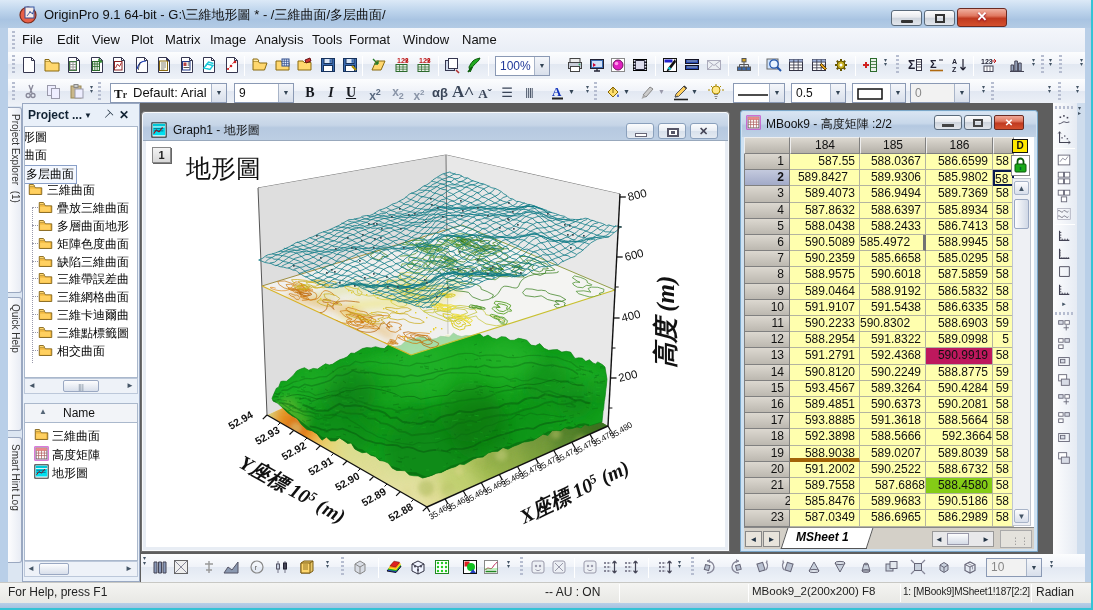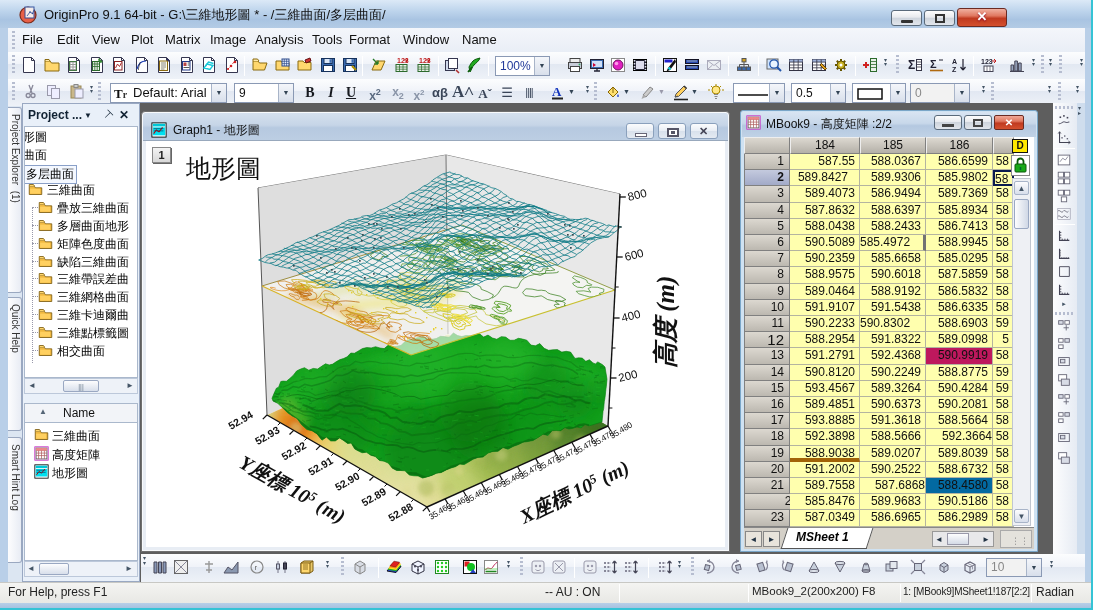--- a/index.html
+++ b/index.html
@@ -1504,21 +1504,21 @@
 <div style="left:0px;top:162.79999999999998px;width:46px;height:16.2px;background:linear-gradient(180deg,#dcd8d0,#bcb8b0);border:1px solid #808080;border-top:none;font-size:12px;font-weight:normal;color:#111;text-align:right;line-height:15px;padding-right:5px">10</div>
 <div style="left:46px;top:162.79999999999998px;width:70px;height:16.2px;background:#ffffae;border-right:1px solid #b4b4a0;border-bottom:1px solid #b4b4a0;font-size:12px;color:#111;text-align:right;line-height:15px;padding-right:4px;overflow:hidden">591.9107</div>
 <div style="left:116px;top:162.79999999999998px;width:66px;height:16.2px;background:#ffffae;border-right:1px solid #b4b4a0;border-bottom:1px solid #b4b4a0;font-size:12px;color:#111;text-align:right;line-height:15px;padding-right:4px;overflow:hidden">591.5438</div>
 <div style="left:182px;top:162.79999999999998px;width:67px;height:16.2px;background:#ffffae;border-right:1px solid #b4b4a0;border-bottom:1px solid #b4b4a0;font-size:12px;color:#111;text-align:right;line-height:15px;padding-right:4px;overflow:hidden">586.6335</div>
 <div style="left:249px;top:162.79999999999998px;width:21px;height:16.2px;background:#ffffae;border-right:1px solid #b4b4a0;border-bottom:1px solid #b4b4a0;font-size:12px;color:#111;text-align:right;line-height:15px;padding-right:4px;overflow:hidden">58</div>
 <div style="left:0px;top:178.99999999999997px;width:46px;height:16.2px;background:linear-gradient(180deg,#dcd8d0,#bcb8b0);border:1px solid #808080;border-top:none;font-size:12px;font-weight:normal;color:#111;text-align:right;line-height:15px;padding-right:5px">11</div>
 <div style="left:46px;top:178.99999999999997px;width:70px;height:16.2px;background:#ffffae;border-right:1px solid #b4b4a0;border-bottom:1px solid #b4b4a0;font-size:12px;color:#111;text-align:right;line-height:15px;padding-right:4px;overflow:hidden">590.2233</div>
 <div style="left:116px;top:178.99999999999997px;width:66px;height:16.2px;background:#ffffae;border-right:1px solid #b4b4a0;border-bottom:1px solid #b4b4a0;font-size:12px;color:#111;text-align:left;line-height:15px;padding-right:4px;overflow:hidden">590.8302</div>
 <div style="left:182px;top:178.99999999999997px;width:67px;height:16.2px;background:#ffffae;border-right:1px solid #b4b4a0;border-bottom:1px solid #b4b4a0;font-size:12px;color:#111;text-align:right;line-height:15px;padding-right:4px;overflow:hidden">588.6903</div>
 <div style="left:249px;top:178.99999999999997px;width:21px;height:16.2px;background:#ffffae;border-right:1px solid #b4b4a0;border-bottom:1px solid #b4b4a0;font-size:12px;color:#111;text-align:right;line-height:15px;padding-right:4px;overflow:hidden">59</div>
-<div style="left:0px;top:195.19999999999996px;width:46px;height:16.2px;background:linear-gradient(180deg,#dcd8d0,#bcb8b0);border:1px solid #808080;border-top:none;font-size:15px;font-weight:normal;color:#111;text-align:right;line-height:15px;padding-right:5px">12</div>
+<div style="left:0px;top:195.19999999999996px;width:46px;height:16.2px;background:linear-gradient(180deg,#dcd8d0,#bcb8b0);border:1px solid #808080;border-top:none;font-size:12px;font-weight:normal;color:#111;text-align:right;line-height:15px;padding-right:5px">12</div>
 <div style="left:46px;top:195.19999999999996px;width:70px;height:16.2px;background:#ffffae;border-right:1px solid #b4b4a0;border-bottom:1px solid #b4b4a0;font-size:12px;color:#111;text-align:right;line-height:15px;padding-right:4px;overflow:hidden">588.2954</div>
 <div style="left:116px;top:195.19999999999996px;width:66px;height:16.2px;background:#ffffae;border-right:1px solid #b4b4a0;border-bottom:1px solid #b4b4a0;font-size:12px;color:#111;text-align:right;line-height:15px;padding-right:4px;overflow:hidden">591.8322</div>
 <div style="left:182px;top:195.19999999999996px;width:67px;height:16.2px;background:#ffffae;border-right:1px solid #b4b4a0;border-bottom:1px solid #b4b4a0;font-size:12px;color:#111;text-align:right;line-height:15px;padding-right:4px;overflow:hidden">589.0998</div>
 <div style="left:249px;top:195.19999999999996px;width:21px;height:16.2px;background:#ffffae;border-right:1px solid #b4b4a0;border-bottom:1px solid #b4b4a0;font-size:12px;color:#111;text-align:right;line-height:15px;padding-right:4px;overflow:hidden">5</div>
 <div style="left:0px;top:211.39999999999995px;width:46px;height:16.2px;background:linear-gradient(180deg,#dcd8d0,#bcb8b0);border:1px solid #808080;border-top:none;font-size:12px;font-weight:normal;color:#111;text-align:right;line-height:15px;padding-right:5px">13</div>
 <div style="left:46px;top:211.39999999999995px;width:70px;height:16.2px;background:#ffffae;border-right:1px solid #b4b4a0;border-bottom:1px solid #b4b4a0;font-size:12px;color:#111;text-align:right;line-height:15px;padding-right:4px;overflow:hidden">591.2791</div>
 <div style="left:116px;top:211.39999999999995px;width:66px;height:16.2px;background:#ffffae;border-right:1px solid #b4b4a0;border-bottom:1px solid #b4b4a0;font-size:12px;color:#111;text-align:right;line-height:15px;padding-right:4px;overflow:hidden">592.4368</div>
 <div style="left:182px;top:211.39999999999995px;width:67px;height:16.2px;background:#be185d;border-right:1px solid #b4b4a0;border-bottom:1px solid #b4b4a0;font-size:12px;color:#111;text-align:right;line-height:15px;padding-right:4px;overflow:hidden">590.9919</div>
 <div style="left:249px;top:211.39999999999995px;width:21px;height:16.2px;background:#ffffae;border-right:1px solid #b4b4a0;border-bottom:1px solid #b4b4a0;font-size:12px;color:#111;text-align:right;line-height:15px;padding-right:4px;overflow:hidden">58</div>
 <div style="left:0px;top:227.59999999999994px;width:46px;height:16.2px;background:linear-gradient(180deg,#dcd8d0,#bcb8b0);border:1px solid #808080;border-top:none;font-size:12px;font-weight:normal;color:#111;text-align:right;line-height:15px;padding-right:5px">14</div>
@@ -1552,21 +1552,21 @@
 <div style="left:182px;top:308.5999999999999px;width:67px;height:16.2px;background:#ffffae;border-right:1px solid #b4b4a0;border-bottom:1px solid #b4b4a0;font-size:12px;color:#111;text-align:right;line-height:15px;padding-right:4px;overflow:hidden">589.8039</div>
 <div style="left:249px;top:308.5999999999999px;width:21px;height:16.2px;background:#ffffae;border-right:1px solid #b4b4a0;border-bottom:1px solid #b4b4a0;font-size:12px;color:#111;text-align:right;line-height:15px;padding-right:4px;overflow:hidden">58</div>
 <div style="left:0px;top:324.7999999999999px;width:46px;height:16.2px;background:linear-gradient(180deg,#dcd8d0,#bcb8b0);border:1px solid #808080;border-top:none;font-size:12px;font-weight:normal;color:#111;text-align:right;line-height:15px;padding-right:5px">20</div>
 <div style="left:46px;top:324.7999999999999px;width:70px;height:16.2px;background:#ffffae;border-right:1px solid #b4b4a0;border-bottom:1px solid #b4b4a0;font-size:12px;color:#111;text-align:right;line-height:15px;padding-right:4px;overflow:hidden">591.2002</div>
 <div style="left:116px;top:324.7999999999999px;width:66px;height:16.2px;background:#ffffae;border-right:1px solid #b4b4a0;border-bottom:1px solid #b4b4a0;font-size:12px;color:#111;text-align:right;line-height:15px;padding-right:4px;overflow:hidden">590.2522</div>
 <div style="left:182px;top:324.7999999999999px;width:67px;height:16.2px;background:#ffffae;border-right:1px solid #b4b4a0;border-bottom:1px solid #b4b4a0;font-size:12px;color:#111;text-align:right;line-height:15px;padding-right:4px;overflow:hidden">588.6732</div>
 <div style="left:249px;top:324.7999999999999px;width:21px;height:16.2px;background:#ffffae;border-right:1px solid #b4b4a0;border-bottom:1px solid #b4b4a0;font-size:12px;color:#111;text-align:right;line-height:15px;padding-right:4px;overflow:hidden">58</div>
 <div style="left:0px;top:340.9999999999999px;width:46px;height:16.2px;background:linear-gradient(180deg,#dcd8d0,#bcb8b0);border:1px solid #808080;border-top:none;font-size:12px;font-weight:normal;color:#111;text-align:right;line-height:15px;padding-right:5px">21</div>
 <div style="left:46px;top:340.9999999999999px;width:70px;height:16.2px;background:#ffffae;border-right:1px solid #b4b4a0;border-bottom:1px solid #b4b4a0;font-size:12px;color:#111;text-align:right;line-height:15px;padding-right:4px;overflow:hidden">589.7558</div>
 <div style="left:116px;top:340.9999999999999px;width:66px;height:16.2px;background:#ffffae;border-right:1px solid #b4b4a0;border-bottom:1px solid #b4b4a0;font-size:12px;color:#111;text-align:right;line-height:15px;overflow:hidden">587.6868</div>
-<div style="left:182px;top:340.9999999999999px;width:67px;height:16.2px;background:#0369a1;border-right:1px solid #b4b4a0;border-bottom:1px solid #b4b4a0;font-size:12px;color:#111;text-align:right;line-height:15px;padding-right:4px;overflow:hidden">588.4580</div>
+<div style="left:182px;top:340.9999999999999px;width:67px;height:16.2px;background:#84cc16;border-right:1px solid #b4b4a0;border-bottom:1px solid #b4b4a0;font-size:12px;color:#111;text-align:right;line-height:15px;padding-right:4px;overflow:hidden">588.4580</div>
 <div style="left:249px;top:340.9999999999999px;width:21px;height:16.2px;background:#ffffae;border-right:1px solid #b4b4a0;border-bottom:1px solid #b4b4a0;font-size:12px;color:#111;text-align:right;line-height:15px;padding-right:4px;overflow:hidden">58</div>
 <div style="left:0px;top:357.1999999999999px;width:60px;height:16.2px;background:linear-gradient(180deg,#dcd8d0,#bcb8b0);border:1px solid #808080;border-top:none;font-size:12px;font-weight:normal;color:#111;text-align:right;line-height:15px;padding-right:5px">22</div>
 <div style="left:46px;top:357.1999999999999px;width:70px;height:16.2px;background:#ffffae;border-right:1px solid #b4b4a0;border-bottom:1px solid #b4b4a0;font-size:12px;color:#111;text-align:right;line-height:15px;padding-right:4px;overflow:hidden">585.8476</div>
 <div style="left:116px;top:357.1999999999999px;width:66px;height:16.2px;background:#ffffae;border-right:1px solid #b4b4a0;border-bottom:1px solid #b4b4a0;font-size:12px;color:#111;text-align:right;line-height:15px;padding-right:4px;overflow:hidden">589.9683</div>
 <div style="left:182px;top:357.1999999999999px;width:67px;height:16.2px;background:#ffffae;border-right:1px solid #b4b4a0;border-bottom:1px solid #b4b4a0;font-size:12px;color:#111;text-align:right;line-height:15px;padding-right:4px;overflow:hidden">590.5186</div>
 <div style="left:249px;top:357.1999999999999px;width:21px;height:16.2px;background:#ffffae;border-right:1px solid #b4b4a0;border-bottom:1px solid #b4b4a0;font-size:12px;color:#111;text-align:right;line-height:15px;padding-right:4px;overflow:hidden">58</div>
 <div style="left:0px;top:373.39999999999986px;width:46px;height:16.2px;background:linear-gradient(180deg,#dcd8d0,#bcb8b0);border:1px solid #808080;border-top:none;font-size:12px;font-weight:normal;color:#111;text-align:right;line-height:15px;padding-right:5px">23</div>
 <div style="left:46px;top:373.39999999999986px;width:70px;height:16.2px;background:#ffffae;border-right:1px solid #b4b4a0;border-bottom:1px solid #b4b4a0;font-size:12px;color:#111;text-align:right;line-height:15px;padding-right:4px;overflow:hidden">587.0349</div>
 <div style="left:116px;top:373.39999999999986px;width:66px;height:16.2px;background:#ffffae;border-right:1px solid #b4b4a0;border-bottom:1px solid #b4b4a0;font-size:12px;color:#111;text-align:right;line-height:15px;padding-right:4px;overflow:hidden">586.6965</div>
 <div style="left:182px;top:373.39999999999986px;width:67px;height:16.2px;background:#ffffae;border-right:1px solid #b4b4a0;border-bottom:1px solid #b4b4a0;font-size:12px;color:#111;text-align:right;line-height:15px;padding-right:4px;overflow:hidden">586.2989</div>

